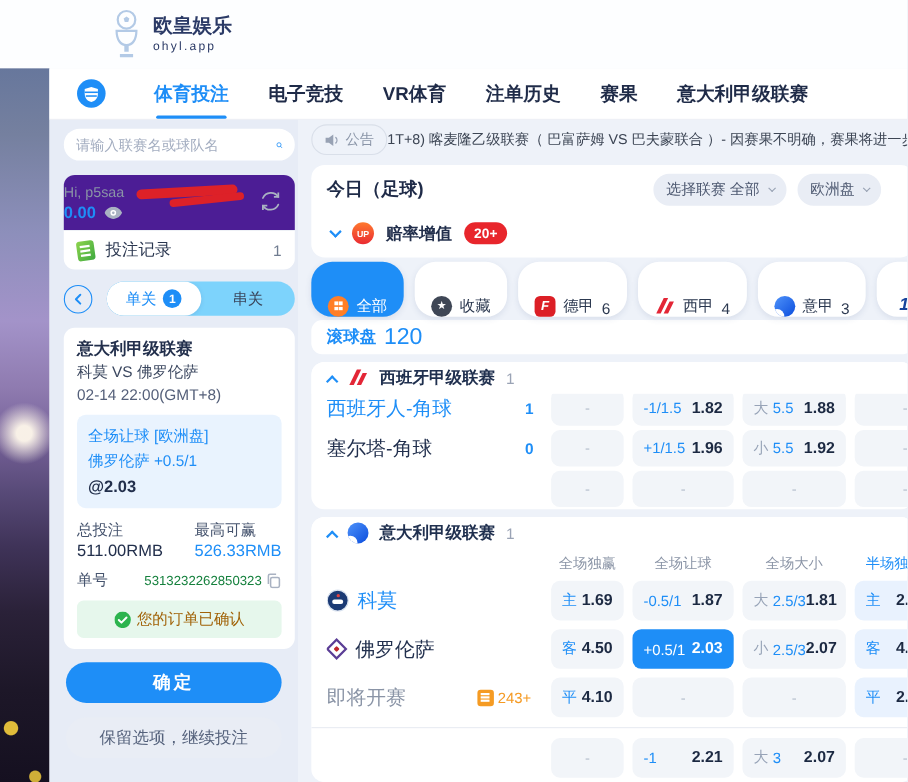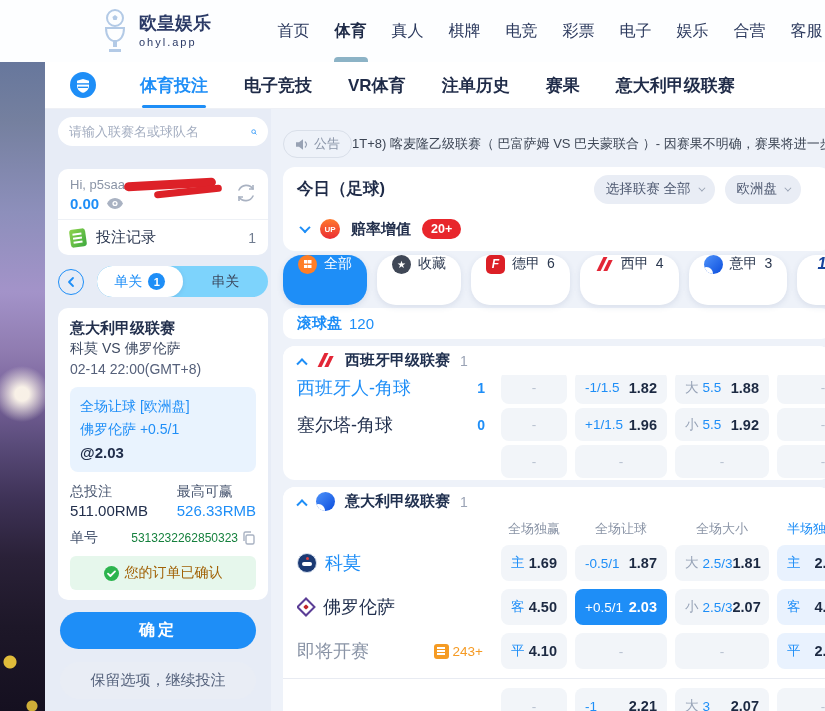--- a/index.html
+++ b/index.html
@@ -22,21 +22,21 @@
 .subitems .sitem.active::after{content:"";position:absolute;left:2px;right:2px;bottom:-11px;height:3px;background:#1e8ef7;border-radius:2px}
 .photo{position:absolute;left:0;top:62px;width:45px;height:649px;background:
  radial-gradient(circle at 22px 332px,rgba(255,248,235,.95) 0 7px,rgba(255,240,220,0) 28px),
  radial-gradient(circle at 10px 600px,#e0bc3a 0 6px,rgba(0,0,0,0) 7px),
  radial-gradient(circle at 32px 644px,#cfae38 0 5px,rgba(0,0,0,0) 6px),
  linear-gradient(180deg,#67779c 0px,#75809f 60px,#8d8fbb 150px,#a393c9 230px,#8f7bb0 290px,#77629a 335px,#584a78 385px,#3f3358 435px,#2a2138 495px,#1d1728 565px,#151020 649px)}
 .sidebar{position:absolute;left:45px;top:108px;width:226px;height:603px;background:#e7ecf6;overflow:hidden}
 .search{margin:9px 3px 0 13px;background:#fff;border-radius:15px;height:29px;display:flex;align-items:center;padding:0 11px;gap:6px}
 .search input{flex:1;border:none;outline:none;font-size:13px;color:#55607a;background:transparent;font-family:inherit}
 .search input::placeholder{color:#a3adc0}
-.ucard{margin:23px 3px 0 13px;background:#ffffff;border-radius:10px 10px 0 0;padding:8px 12px 7px;position:relative}
+.ucard{margin:13px 3px 0 13px;background:#4c1d95;border-radius:10px 10px 0 0;padding:8px 0 7px;position:relative}
 .greet{font-size:13px;color:#8a94a6}
 .scrib1{position:absolute;left:66px;top:11px;width:92px;height:9px;background:#dd2128;border-radius:5px;transform:rotate(-3deg)}
 .scrib2{position:absolute;left:96px;top:19px;width:68px;height:7px;background:#dd2128;border-radius:4px;transform:rotate(-6deg)}
 .balrow{display:flex;align-items:center;gap:8px;margin-top:3px}
 .bal{font-size:15px;font-weight:bold;color:#1e8ef7}
 .refresh{position:absolute;right:11px;top:13px}
 .brec{margin:0 3px 0 13px;background:#fff;border-top:1px solid #eef1f6;border-radius:0 0 10px 10px;height:36px;display:flex;align-items:center;padding:0 12px;gap:10px;cursor:pointer}
 .brec .lbl{font-size:15px;color:#2b3750;flex:1}
 .brec .cnt{font-size:14px;color:#707c90}
 .docic{width:16px;height:18px;background:linear-gradient(135deg,#8ed44d,#3da93f);border-radius:3px;transform:rotate(-8deg);position:relative;flex:none}
@@ -60,40 +60,40 @@
 .tcol .tv{font-size:15px;color:#222f4c;line-height:20px}
 .tcol .tv.blue{color:#1e8ef7}
 .orow{display:flex;align-items:center;margin-top:8px}
 .orow .ol{font-size:14px;color:#46546e}
 .orow .on{font-size:12px;color:#15803d;margin-left:auto;margin-right:4px}
 .gbox{margin-top:9px;background:#e6f7ec;border-radius:6px;height:34px;display:flex;align-items:center;justify-content:center;gap:6px}
 .gbox span{font-size:14px;color:#a16207}
 .cbtn{margin:12px 15px 0;width:196px;height:37px;border:none;border-radius:19px;background:#1e8ef7;color:#fff;font-size:16px;font-weight:bold;letter-spacing:3px;cursor:pointer;font-family:inherit}
 .kbtn{margin:13px 15px 0;width:196px;height:37px;border:none;border-radius:19px;background:#e9edf5;color:#55627c;font-size:15px;cursor:pointer;font-family:inherit}
 .main{position:absolute;left:271px;top:108px;width:554px;height:603px;overflow:hidden;background:#eef2f9;padding-left:12px}
-.ann{margin-top:21px;height:30px;display:flex;align-items:center;}
+.ann{margin-top:4px;height:30px;display:flex;align-items:center;}
 .annb{border:1px solid #d9dfe9;border-radius:15px;height:28px;display:flex;align-items:center;gap:5px;padding:0 11px;flex:none}
 .annb span{font-size:13px;color:#8a95a8}
 .annt{font-size:13px;color:#3c4554;white-space:nowrap;overflow:hidden}
 .card{background:#fff;border-radius:12px;width:548px}
 .today{margin-top:8px;padding:0 0 4px}
 .trow1{height:44px;display:flex;align-items:center;padding:0 14px 0 14px}
 .ttitle{font-size:16.5px;font-weight:bold;color:#1f2b48}
 .tpills{margin-left:auto;display:flex;gap:10px;margin-right:16px}
 .dpill{background:#e9edf5;border-radius:15px;height:29px;display:flex;align-items:center;gap:7px;padding:0 12px;font-size:13.5px;color:#4d5870;cursor:pointer}
 .trow2{height:36px;display:flex;align-items:center;gap:11px;padding:0 18px}
 .upb{width:20px;height:20px;border-radius:50%;background:linear-gradient(180deg,#ff7a2f,#ea2b32);color:#fff;font-size:8px;font-weight:bold;display:flex;align-items:center;justify-content:center}
 .boostl{font-size:15px;font-weight:bold;color:#222f4c}
 .redpill{background:#e8262c;border-radius:10px;height:20px;padding:0 9px;color:#fff;font-size:12.5px;font-weight:bold;display:flex;align-items:center}
 .filters{margin-top:10px;display:flex;gap:10px;align-items:center;height:37px}
-.fpill{background:#fff;border-radius:19px;height:50px;display:flex;align-items:flex-start;gap:7px;padding:0 15px;box-shadow:0 2px 6px rgba(60,80,130,.12);font-size:14px;color:#2c3950;cursor:pointer;flex:none}
+.fpill{background:#fff;border-radius:19px;height:50px;display:flex;align-items:flex-end;gap:7px;padding:0 15px;box-shadow:0 2px 6px rgba(60,80,130,.12);font-size:14px;color:#2c3950;cursor:pointer;flex:none}
 .fpill.active{background:#1e8ef7;color:#fff}
 .live{margin-top:10px;height:31px;border-radius:10px;display:flex;align-items:center;padding:0 14px;gap:7px}
 .live .ll{font-size:15px;font-weight:bold;color:#1e8ef7}
-.live .lc{font-size:15px;color:#1e8ef7}
+.live .lc{font-size:21px;color:#1e8ef7}
 .sec{margin-top:7px;overflow:hidden}
 .sech{height:29px;display:flex;align-items:center;gap:10px;padding:0 15px;position:relative;z-index:2;background:#fff}
 .sech .sl{font-size:15px;font-weight:bold;color:#20304f}
 .sech .sc{font-size:14px;color:#9aa3b5}
 .colh{display:grid;grid-template-columns:196px 66px 92px 94px 92px;column-gap:8px;padding-left:14px;height:25px;align-items:center;position:relative;z-index:2;background:#fff}
 .colh .ch{font-size:13px;color:#8a94a6;text-align:center}
 .colh .ch.hl{color:#1e8ef7;text-align:left;padding-left:10px}
 .row{display:grid;grid-template-columns:196px 66px 92px 94px 92px;column-gap:8px;padding-left:14px;height:37px;align-items:center}
 .sec.italy .row{height:44px}
 .teamcell{display:flex;align-items:center;gap:8px;overflow:hidden}
@@ -147,32 +147,20 @@
       <path d="M17 7l2.6 1.9-1 3h-3.2l-1-3z" fill="#b3cae6"></path>
       <path d="M8 20h18c0 8-3.5 13-9 13s-9-5-9-13z" fill="none" stroke="#b3cae6" stroke-width="2"></path>
       <path d="M15 33h4v6h-4z" fill="#b3cae6"></path>
       <path d="M11 41h12v3H11z" fill="#b3cae6"></path>
     </svg>
     <div class="logo-txt">
       <span class="logo-name">欧皇娱乐</span>
       <span class="logo-sub">ohyl.app</span>
     </div>
   </div>
-  <div class="topnav" id="topnav">
-      <span class="titem">首页</span>
-      <span class="titem active">体育</span>
-      <span class="titem">真人</span>
-      <span class="titem">棋牌</span>
-      <span class="titem">电竞</span>
-      <span class="titem">彩票</span>
-      <span class="titem">电子</span>
-      <span class="titem">娱乐</span>
-      <span class="titem">合营</span>
-      <span class="titem">客服</span>
-    </div>
 </div>
 
 <div class="subnav">
   <div class="subicon">
     <svg width="14" height="15" viewBox="0 0 14 15">
       <path d="M7 1l6 1.8v4.4c0 4-2.5 6.6-6 7.6-3.5-1-6-3.6-6-7.6V2.8z" fill="#fff"></path>
       <rect x="1" y="5.2" width="12" height="1.4" fill="#1e8ef7"></rect>
       <rect x="2" y="8.6" width="10" height="1.4" fill="#1e8ef7"></rect>
     </svg>
   </div>

